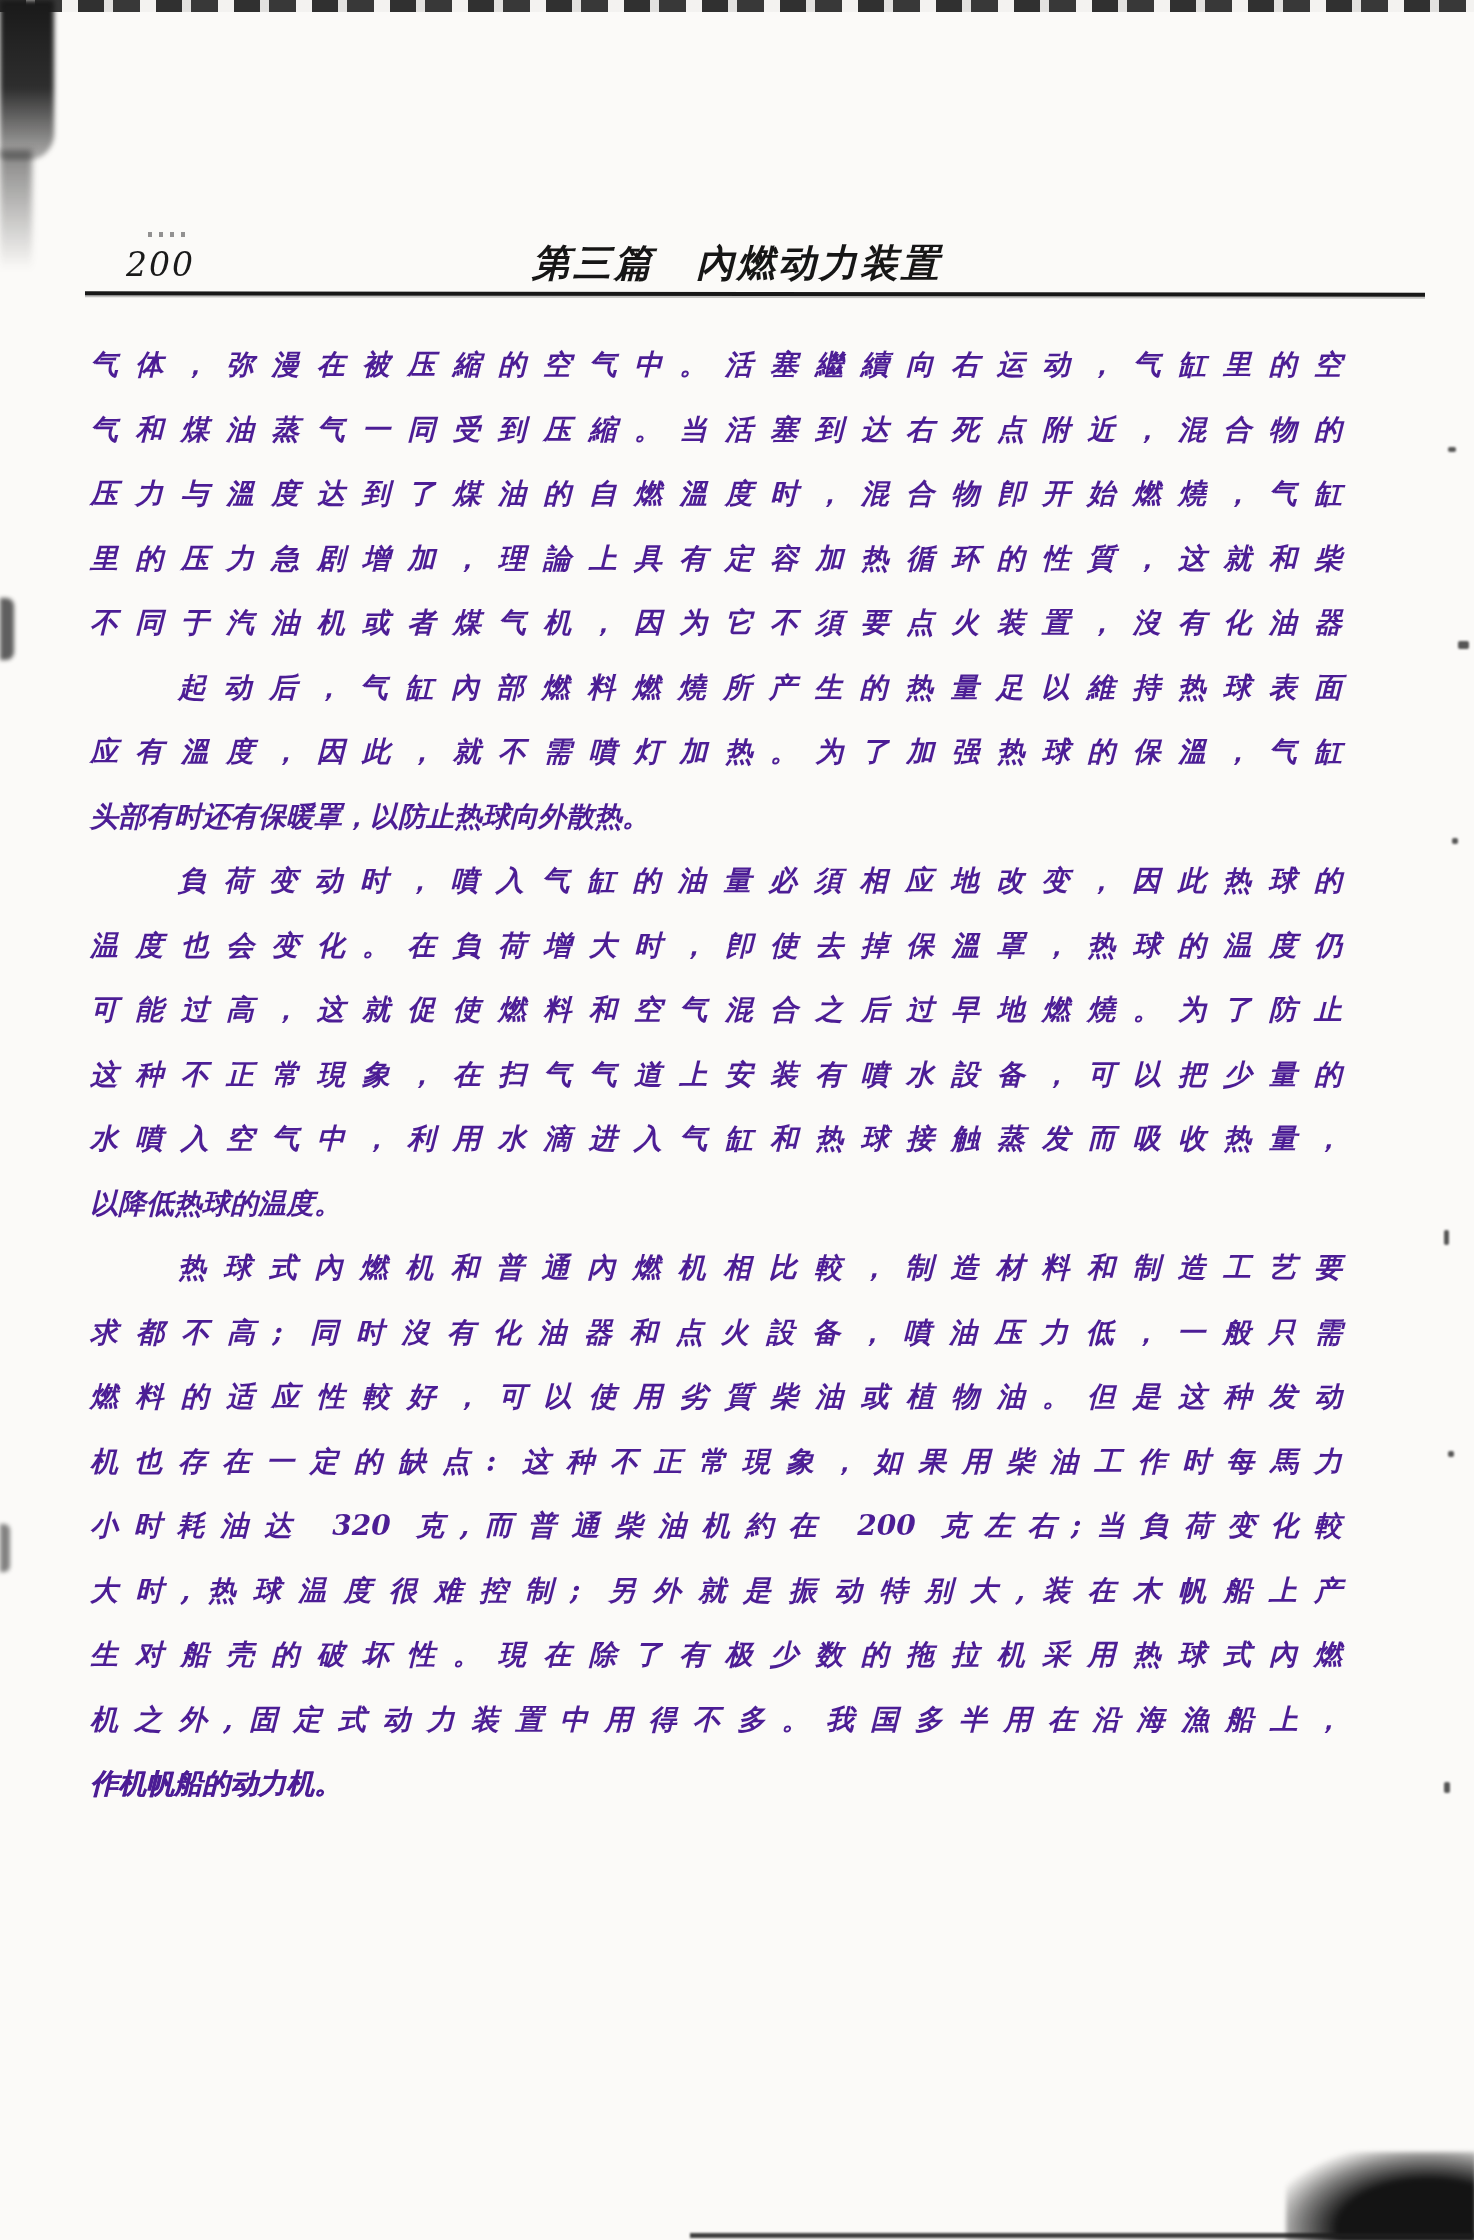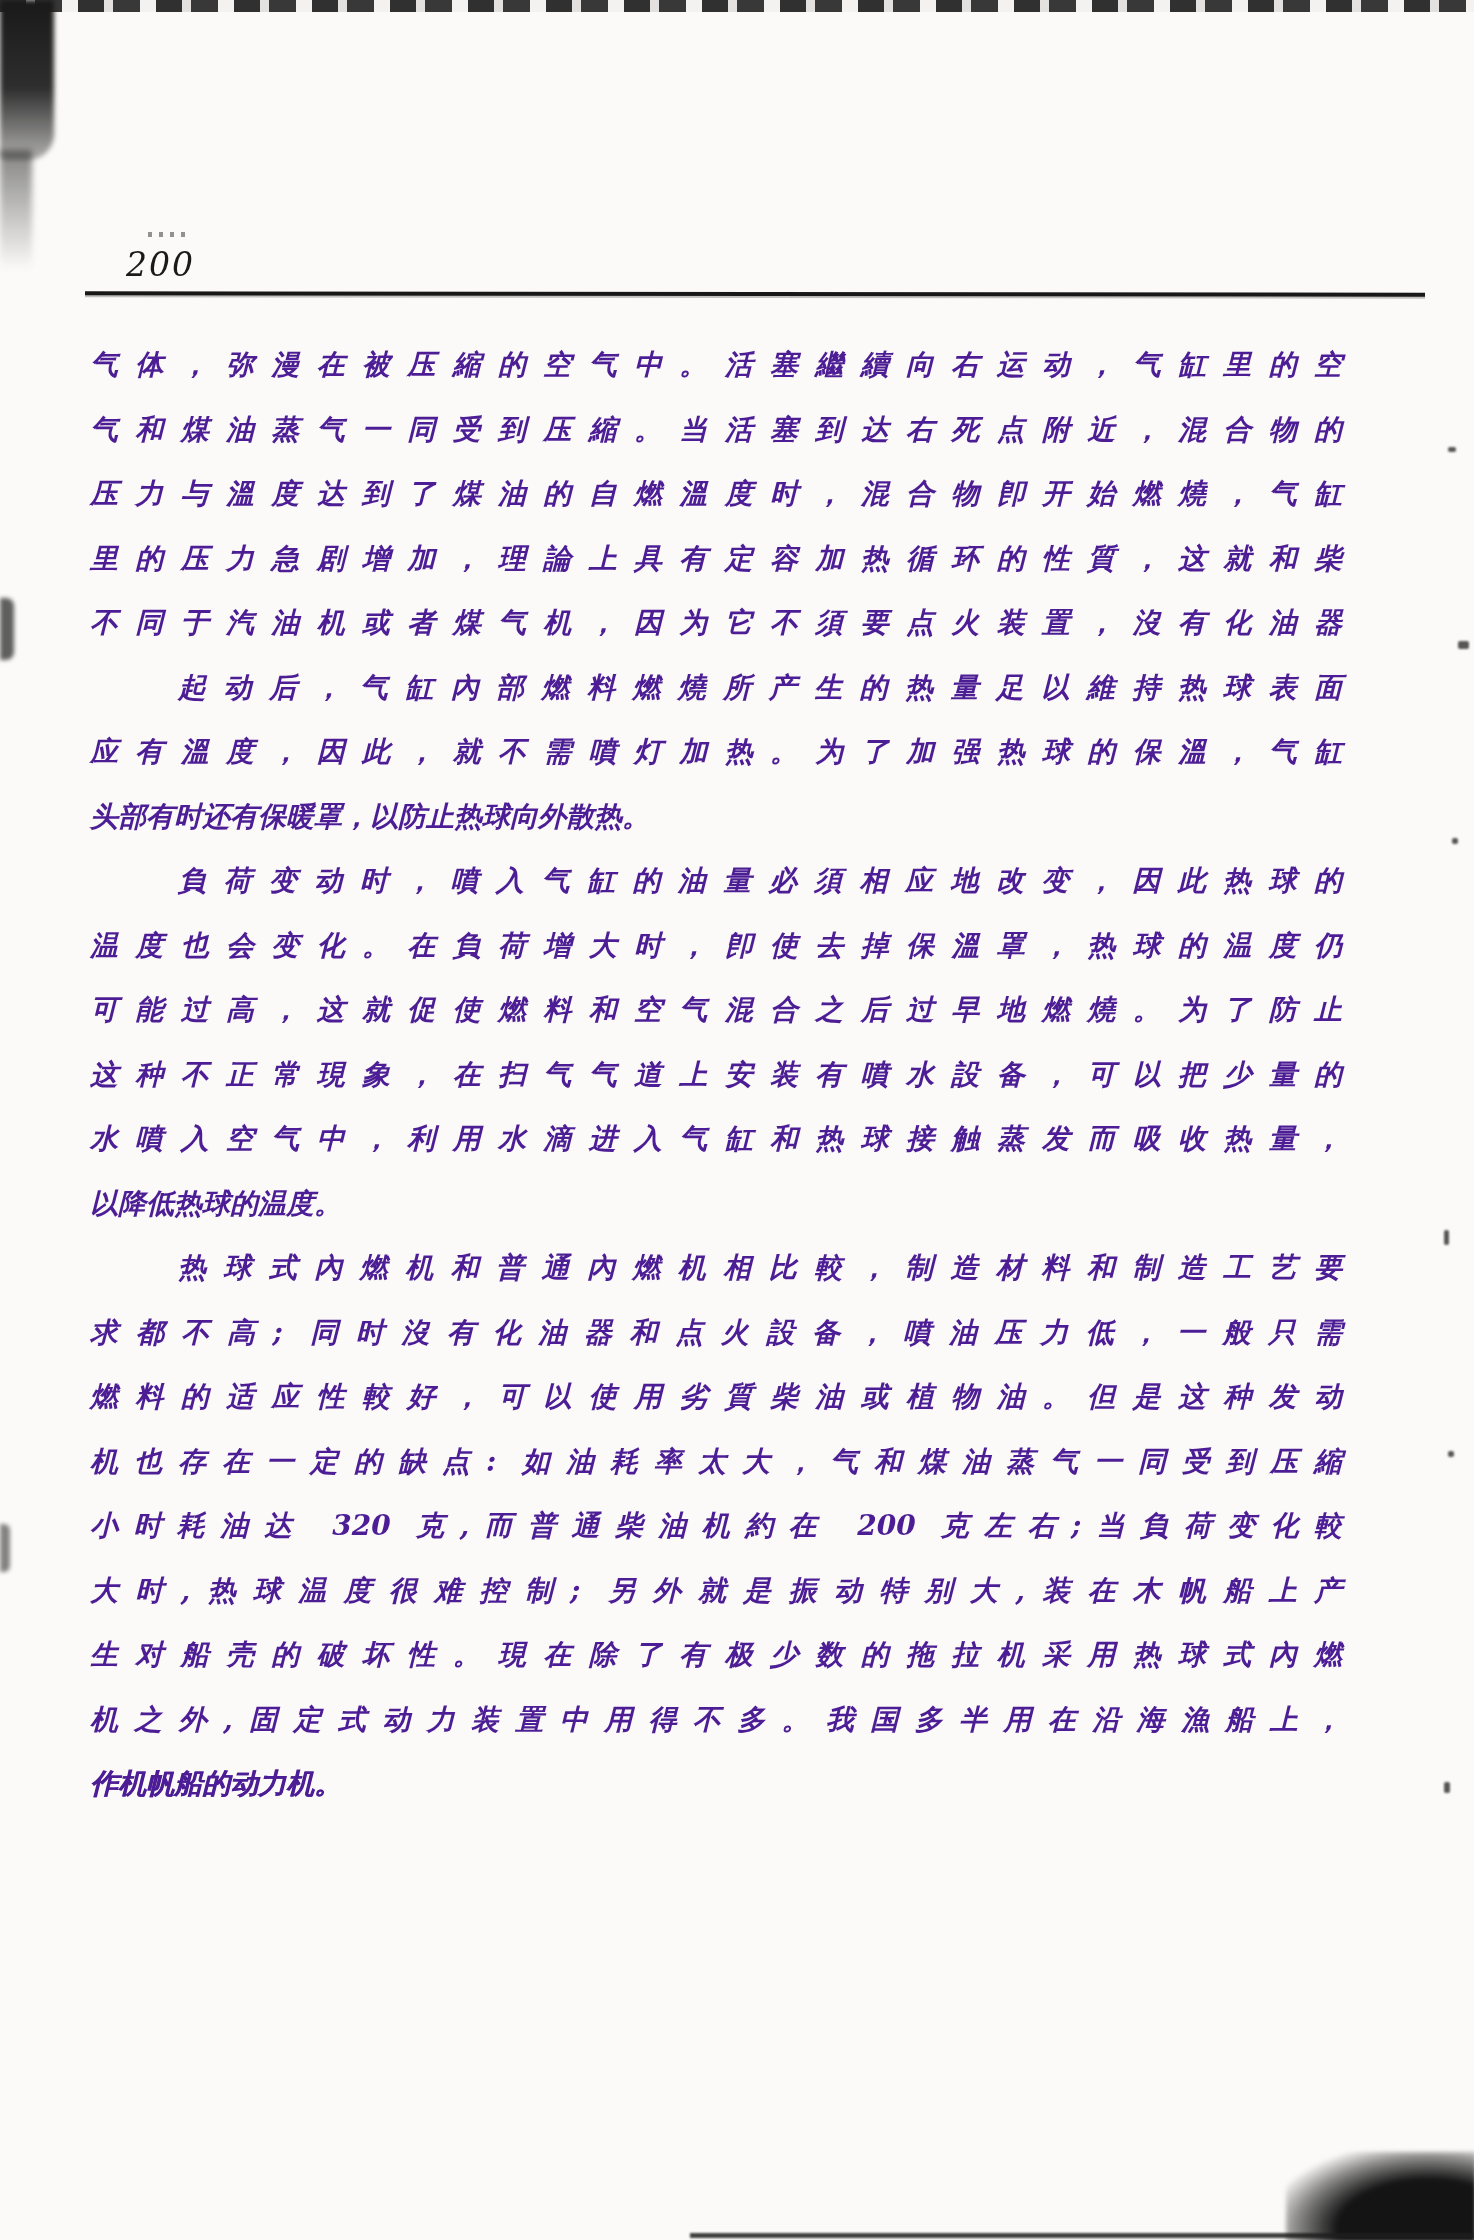--- a/index.html
+++ b/index.html
@@ -119,41 +119,42 @@
   <div class="artifact speck speck-1"></div>
   <div class="artifact speck speck-2"></div>
   <div class="artifact speck speck-3"></div>
   <div class="artifact speck speck-4"></div>
   <div class="artifact speck speck-5"></div>
   <div class="artifact speck speck-6"></div>
   <div class="artifact bottom-smudge"></div>
   <div class="artifact bottom-line"></div>
 
   <div class="page-number">200</div>
+  <div class="header-title">第三篇　內燃动力装置</div>
   <div class="header-rule"></div>
 
   <div class="text-block">
     <div class="line">气体，弥漫在被压縮的空气中。活塞繼續向右运动，气缸里的空</div>
     <div class="line">气和煤油蒸气一同受到压縮。当活塞到达右死点附近，混合物的</div>
     <div class="line">压力与溫度达到了煤油的自燃溫度时，混合物卽开始燃燒，气缸</div>
     <div class="line">里的压力急剧增加，理論上具有定容加热循环的性質，这就和柴</div>
     <div class="line">不同于汽油机或者煤气机，因为它不須要点火装置，沒有化油器</div>
     <div class="line indent">起动后，气缸內部燃料燃燒所产生的热量足以維持热球表面</div>
     <div class="line">应有溫度，因此，就不需噴灯加热。为了加强热球的保溫，气缸</div>
     <div class="line short">头部有时还有保暖罩，以防止热球向外散热。</div>
     <div class="line indent">負荷变动时，噴入气缸的油量必須相应地改变，因此热球的</div>
     <div class="line">温度也会变化。在負荷增大时，卽使去掉保溫罩，热球的温度仍</div>
     <div class="line">可能过高，这就促使燃料和空气混合之后过早地燃燒。为了防止</div>
     <div class="line">这种不正常現象，在扫气气道上安装有噴水設备，可以把少量的</div>
     <div class="line">水噴入空气中，利用水滴进入气缸和热球接触蒸发而吸收热量，</div>
     <div class="line short">以降低热球的温度。</div>
     <div class="line indent">热球式內燃机和普通內燃机相比較，制造材料和制造工艺要</div>
     <div class="line">求都不高; 同时沒有化油器和点火設备，噴油压力低，一般只需</div>
     <div class="line">燃料的适应性較好，可以使用劣質柴油或植物油。但是这种发动</div>
-    <div class="line">机也存在一定的缺点: 如油耗率太大，气和煤油蒸气一同受到压縮</div>
+    <div class="line">机也存在一定的缺点: 这种不正常現象，如果用柴油工作时每馬力</div>
     <div class="line">小时耗油达 320 克,而普通柴油机約在 200 克左右;当負荷变化較</div>
     <div class="line">大时,热球温度很难控制; 另外就是振动特别大,装在木帆船上产</div>
     <div class="line">生对船壳的破坏性。現在除了有极少数的拖拉机采用热球式內燃</div>
     <div class="line">机之外,固定式动力装置中用得不多。我国多半用在沿海漁船上，</div>
     <div class="line short bold">作机帆船的动力机。</div>
   </div>
 
 </div>
 
 </body></html>

